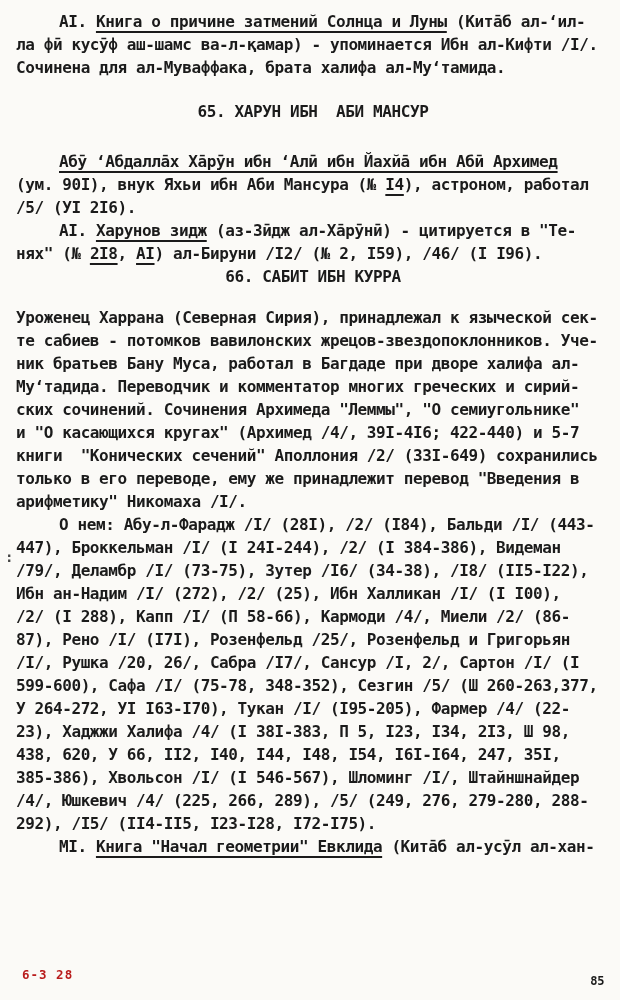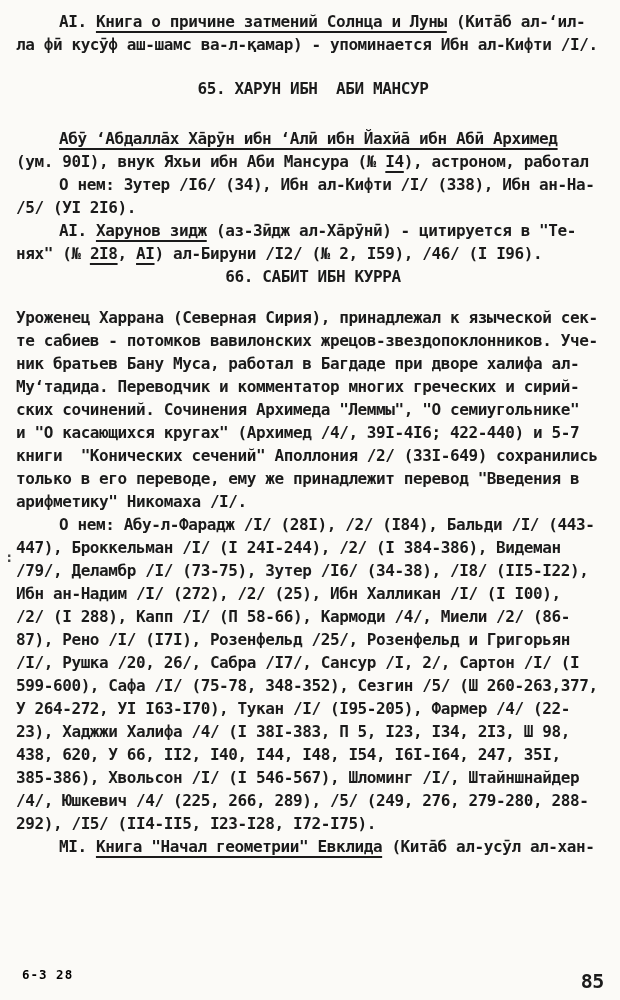--- a/index.html
+++ b/index.html
@@ -27,55 +27,55 @@
   }
   .heading { text-align: center; white-space: pre; }
   .heading.h65 { margin: 21px 0 27px; }
   .heading.h66 { margin: 0 0 18px; }
   .printer-mark {
     position: absolute;
     left: 22px;
     top: 963px;
     font-size: 12.5px;
     letter-spacing: 1px;
-    color: #000000;
+    color: #b91c1c;
   }
   .page-number {
     position: absolute;
     right: 16px;
     top: 970px;
-    font-size: 20px;
+    font-size: 12px;
   }
   .artifact {
     position: absolute;
     left: 5px;
     top: 546px;
     font-size: 14px;
     color: #444;
   }
 </style>
 </head>
 <body>
 
 <div class="page">
 
   <div>
     <div class="line indent"><span>АI. </span><span class="u">Книга о причине затмений Солнца и Луны</span><span> (Кита̄б ал-ʻил-</span></div>
     <div class="line">ла фӣ кусӯф аш-шамс ва-л-қамар) - упоминается Ибн ал-Кифти /I/.</div>
+    <div class="line">Сочинена для ал-Муваффака, брата халифа ал-Муʻтамида.</div>
   </div>
 
   <div class="heading h65">65. ХАРУН ИБН  АБИ МАНСУР</div>
 
   <div>
     <div class="line indent"><span class="u">Абӯ ʻАбдалла̄х Ха̄рӯн ибн ʻАлӣ ибн Йахйа̄ ибн Абӣ Архимед</span></div>
     <div class="line"><span>(ум. 90I), внук Яхьи ибн Аби Мансура (№ </span><span class="u">I4</span><span>), астроном, работал</span></div>
   </div>
 
   <div>
-    <div class="line indent">О нем: Зутер /I6/ (34), Ибн ал-Кифти /I/ (338), Ибн ан-На-</div>
     <div class="line">/5/ (УI 2I6).</div>
   </div>
 
   <div>
     <div class="line indent"><span>АI. </span><span class="u">Харунов зидж</span><span> (аз-Зӣдж ал-Ха̄рӯнӣ) - цитируется в "Те-</span></div>
     <div class="line"><span>нях" (№ </span><span class="u">2I8</span><span>, </span><span class="u">АI</span><span>) ал-Бируни /I2/ (№ 2, I59), /46/ (I I96).</span></div>
   </div>
 
   <div class="heading h66">66. САБИТ ИБН КУРРА</div>
 

